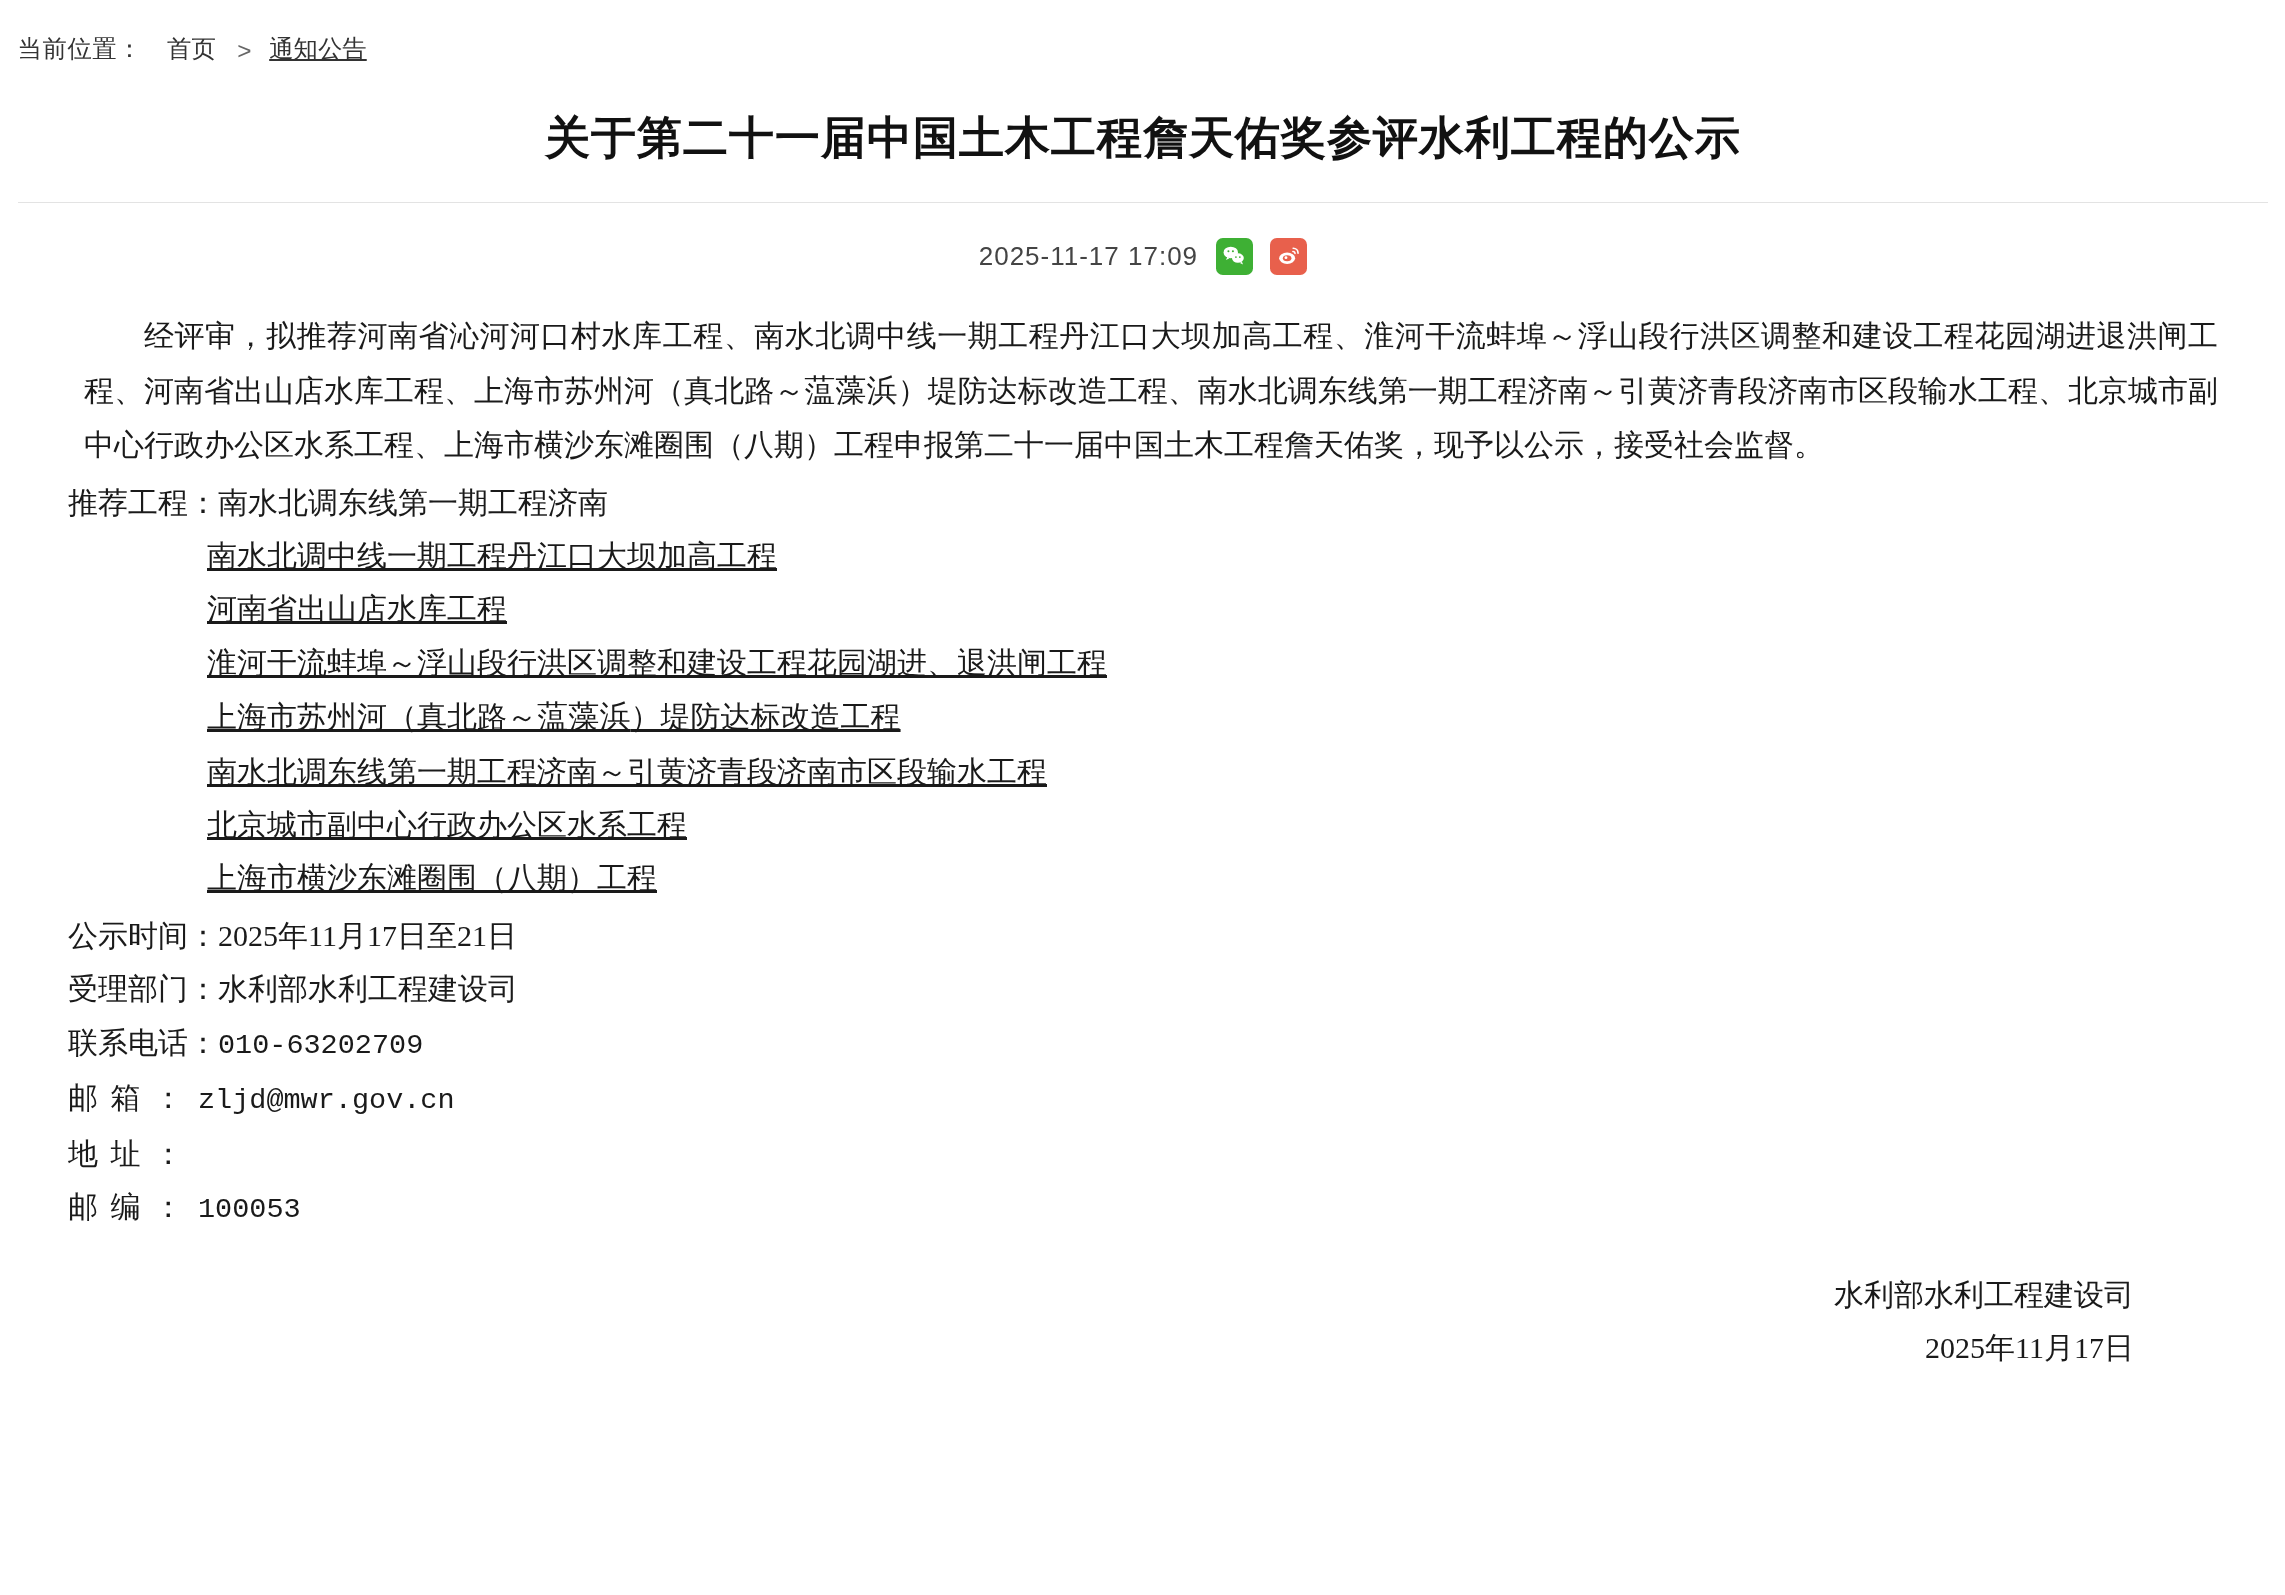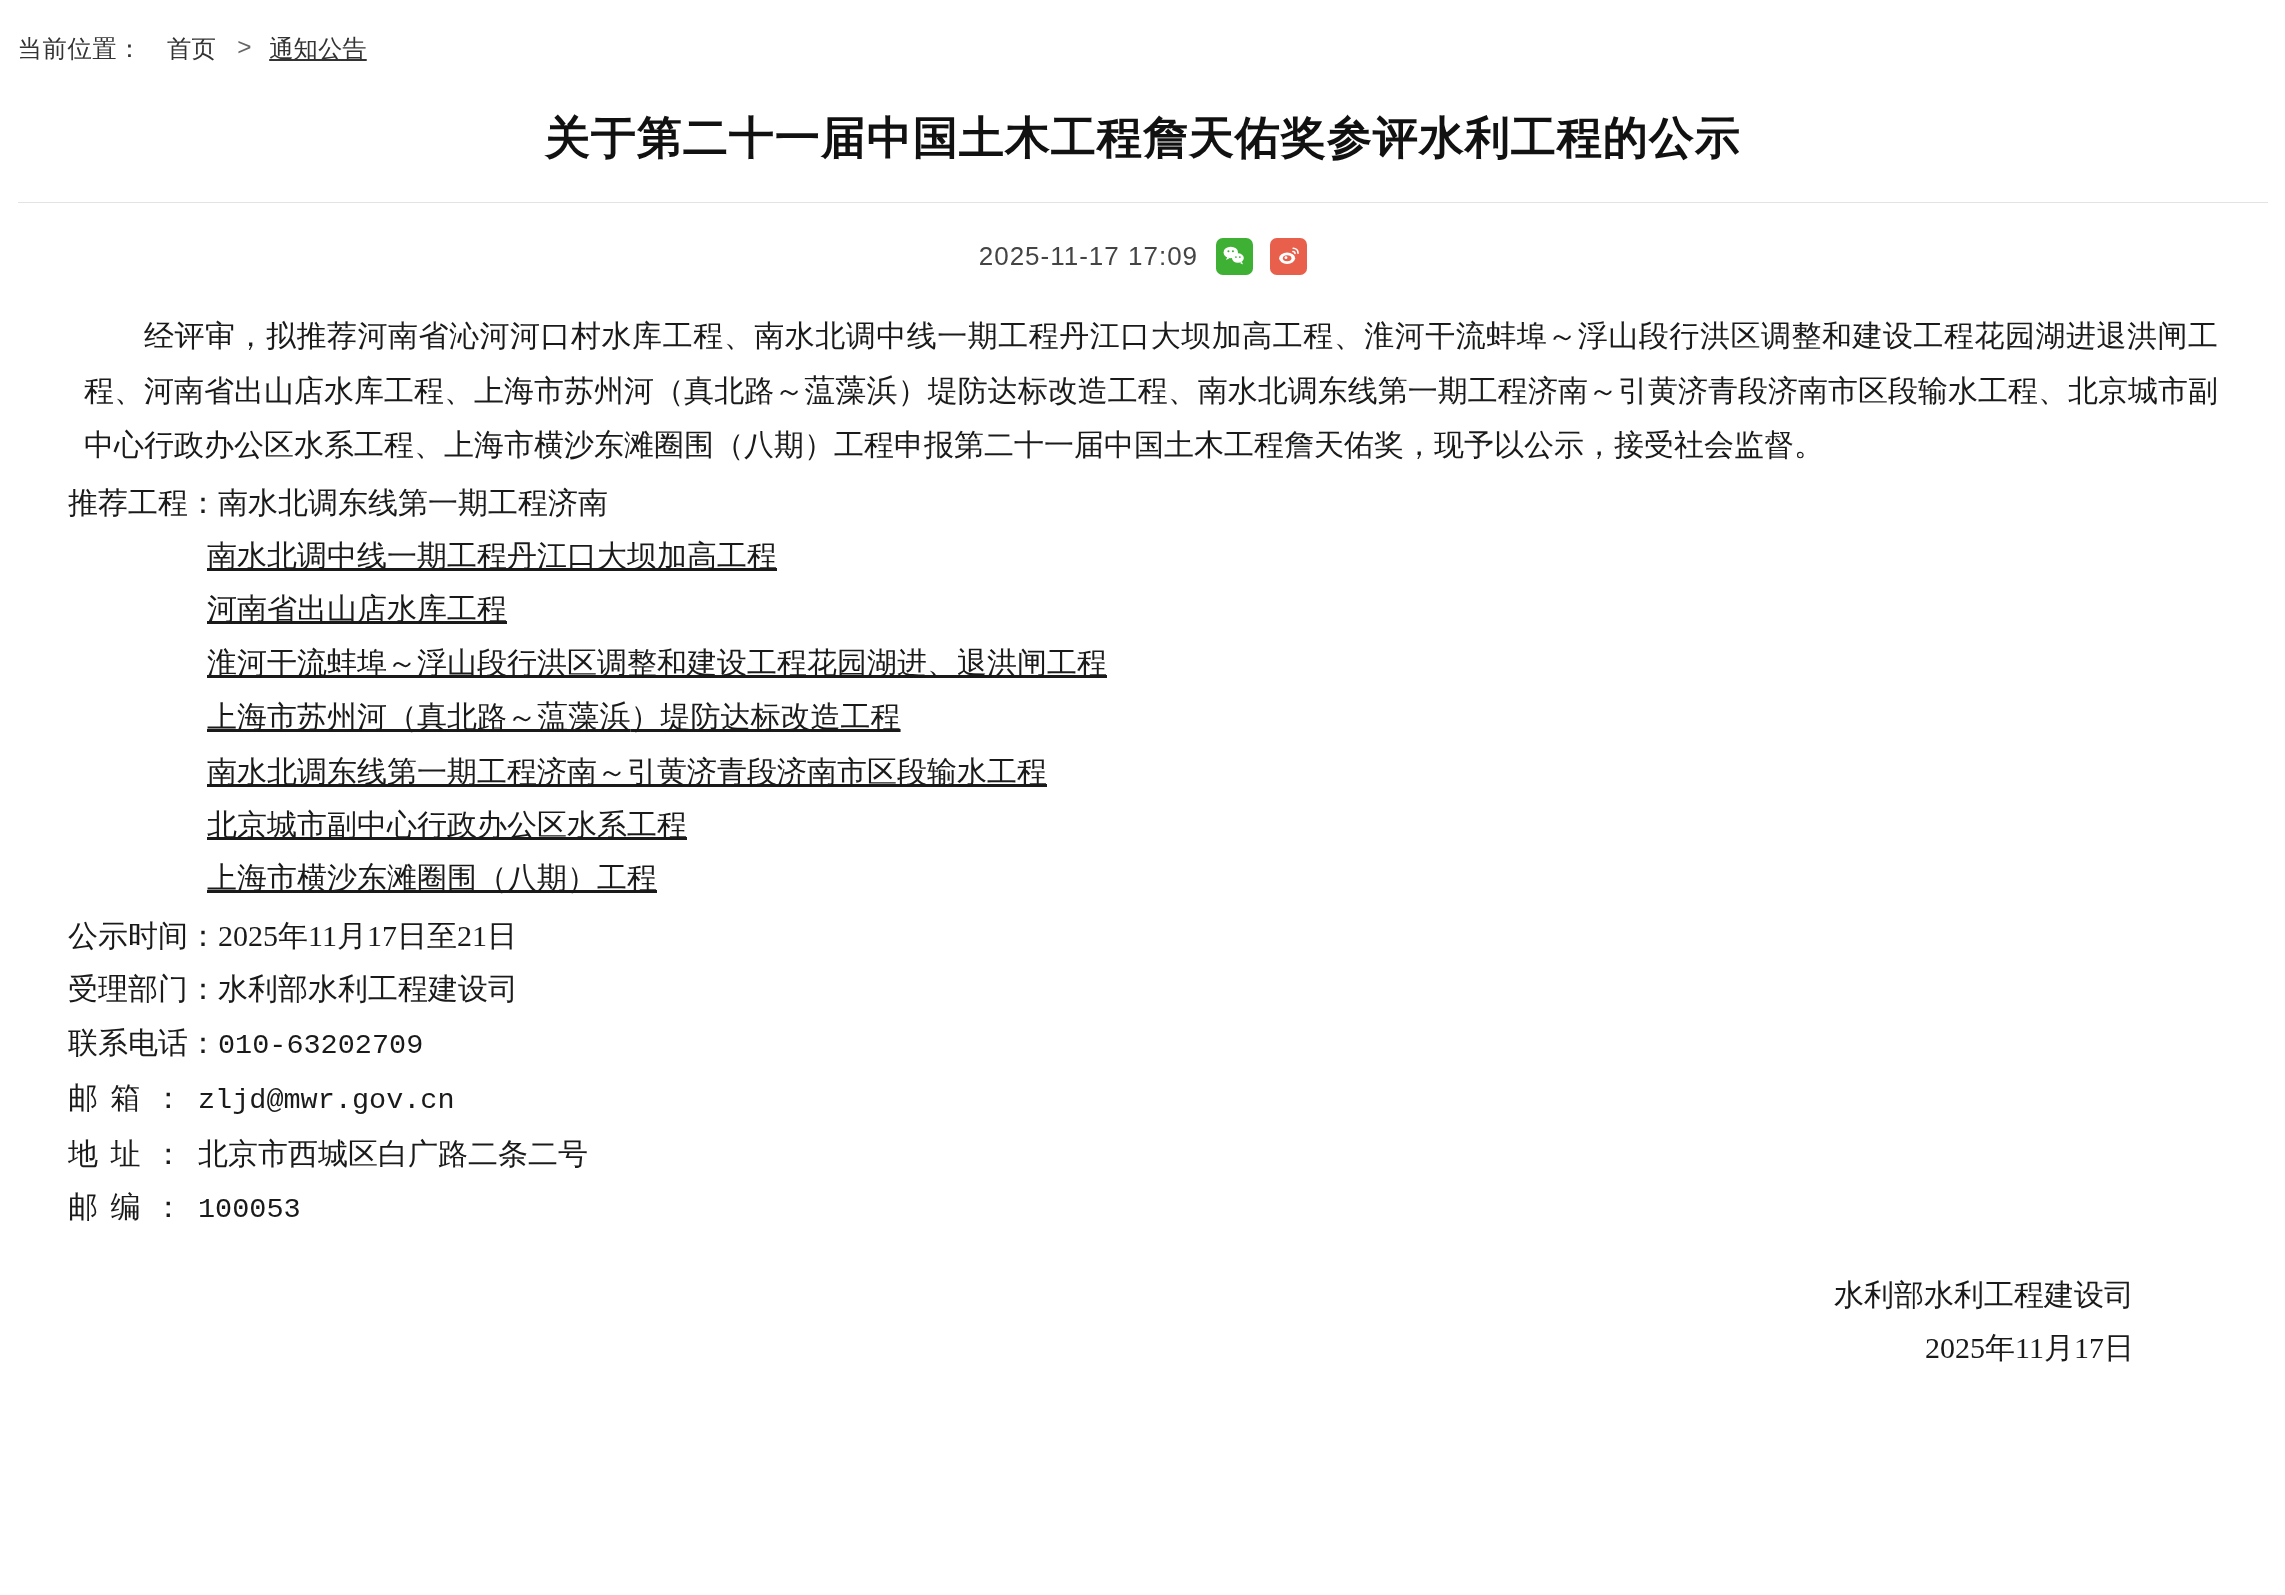--- a/index.html
+++ b/index.html
@@ -21,21 +21,21 @@
     position: relative;
   }
 
   
   .breadcrumb-bar {
     padding: 33px 0 25px 17.6px;
     font-family: "Liberation Sans", sans-serif;
     font-size: 24.4px;
     color: #444;
     display: flex;
-    align-items: flex-start;
+    align-items: flex-end;
     gap: 0;
   }
   .breadcrumb-bar .bc-label {
     color: #333;
     letter-spacing: 0.5px;
   }
   .breadcrumb-bar .bc-link {
     color: #333;
     text-decoration: none;
     margin-left: 25px;
@@ -241,21 +241,20 @@
       <div class="info-line">
         <span class="info-key">联系电话：</span>
         <span class="mono">010-63202709</span>
       </div>
       <div class="info-line">
         <span class="info-key spaced">邮箱：</span>
         <span class="mono">zljd@mwr.gov.cn</span>
       </div>
       <div class="info-line">
         <span class="info-key spaced">地址：</span>
-        <span>北京市西城区白广路二条二号</span>
       </div>
       <div class="info-line">
         <span class="info-key spaced">邮编：</span>
         <span class="mono">100053</span>
       </div>
     </div>
 
     <div class="signature">
       <div>水利部水利工程建设司</div>
       <div>2025年11月17日</div>

